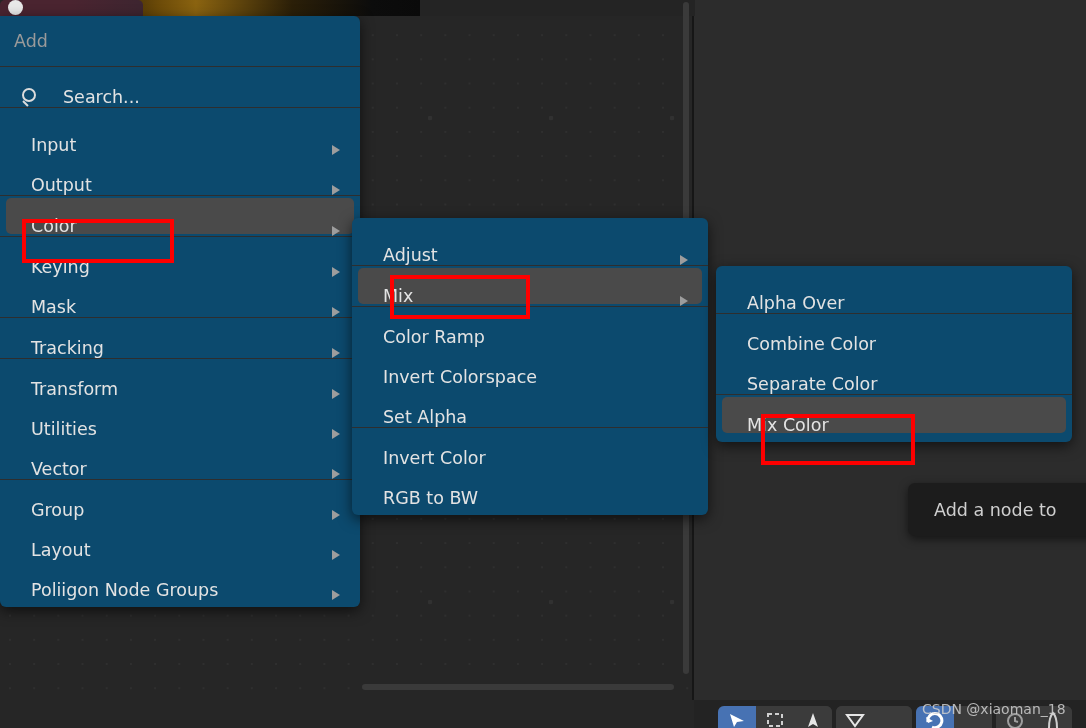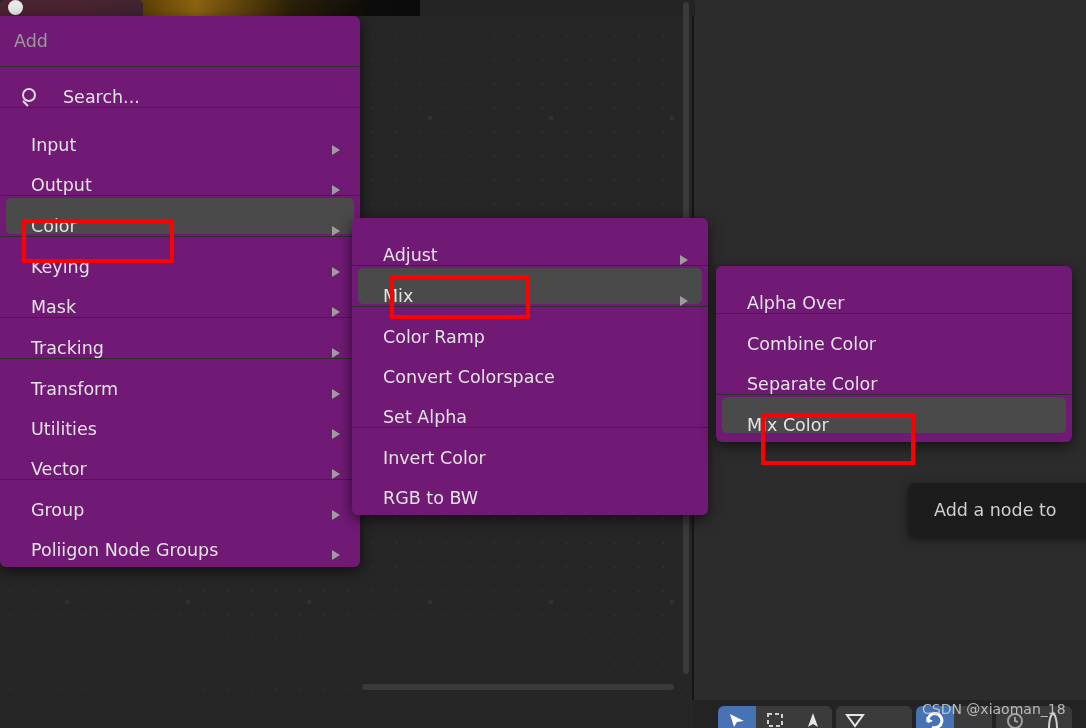--- a/index.html
+++ b/index.html
@@ -120,21 +120,21 @@
   .node-strip2 {
     position: absolute;
     left: 420px; top: 0;
     width: 275px; height: 16px;
     background: #242424;
   }
 
   
   .menu {
     position: absolute;
-    background: #701a75;
+    background: #0c4a6e;
     border-radius: 6px;
     box-shadow: 0 4px 14px rgba(0,0,0,.6);
     overflow: hidden;
     color: #d6d6d6;
     font-size: 17.5px;
   }
   .menu-title {
     height: 50px;
     line-height: 50px;
     padding-left: 14px;
@@ -386,20 +386,25 @@
 
   <div class="menu-sep"></div>
 
   <div class="menu-row">
     <div class="row-bg"></div>
     <div class="label">Group</div>
     <div class="arrow"></div>
   </div>
   <div class="menu-row">
     <div class="row-bg"></div>
+    <div class="label">Layout</div>
+    <div class="arrow"></div>
+  </div>
+  <div class="menu-row">
+    <div class="row-bg"></div>
     <div class="label">Poliigon Node Groups</div>
     <div class="arrow"></div>
   </div>
   <div class="menu-pad-bot"></div>
 </div>
 
 <div class="menu" id="menu-color">
   <div class="menu-pad-top"></div>
 
   <div class="menu-row">
@@ -417,21 +422,21 @@
   </div>
 
   <div class="menu-sep"></div>
 
   <div class="menu-row">
     <div class="row-bg"></div>
     <div class="label">Color Ramp</div>
   </div>
   <div class="menu-row">
     <div class="row-bg"></div>
-    <div class="label">Convert Colorspace</div>
+    <div class="label">Invert Colorspace</div>
   </div>
   <div class="menu-row">
     <div class="row-bg"></div>
     <div class="label">Set Alpha</div>
   </div>
 
   <div class="menu-sep"></div>
 
   <div class="menu-row">
     <div class="row-bg"></div>

